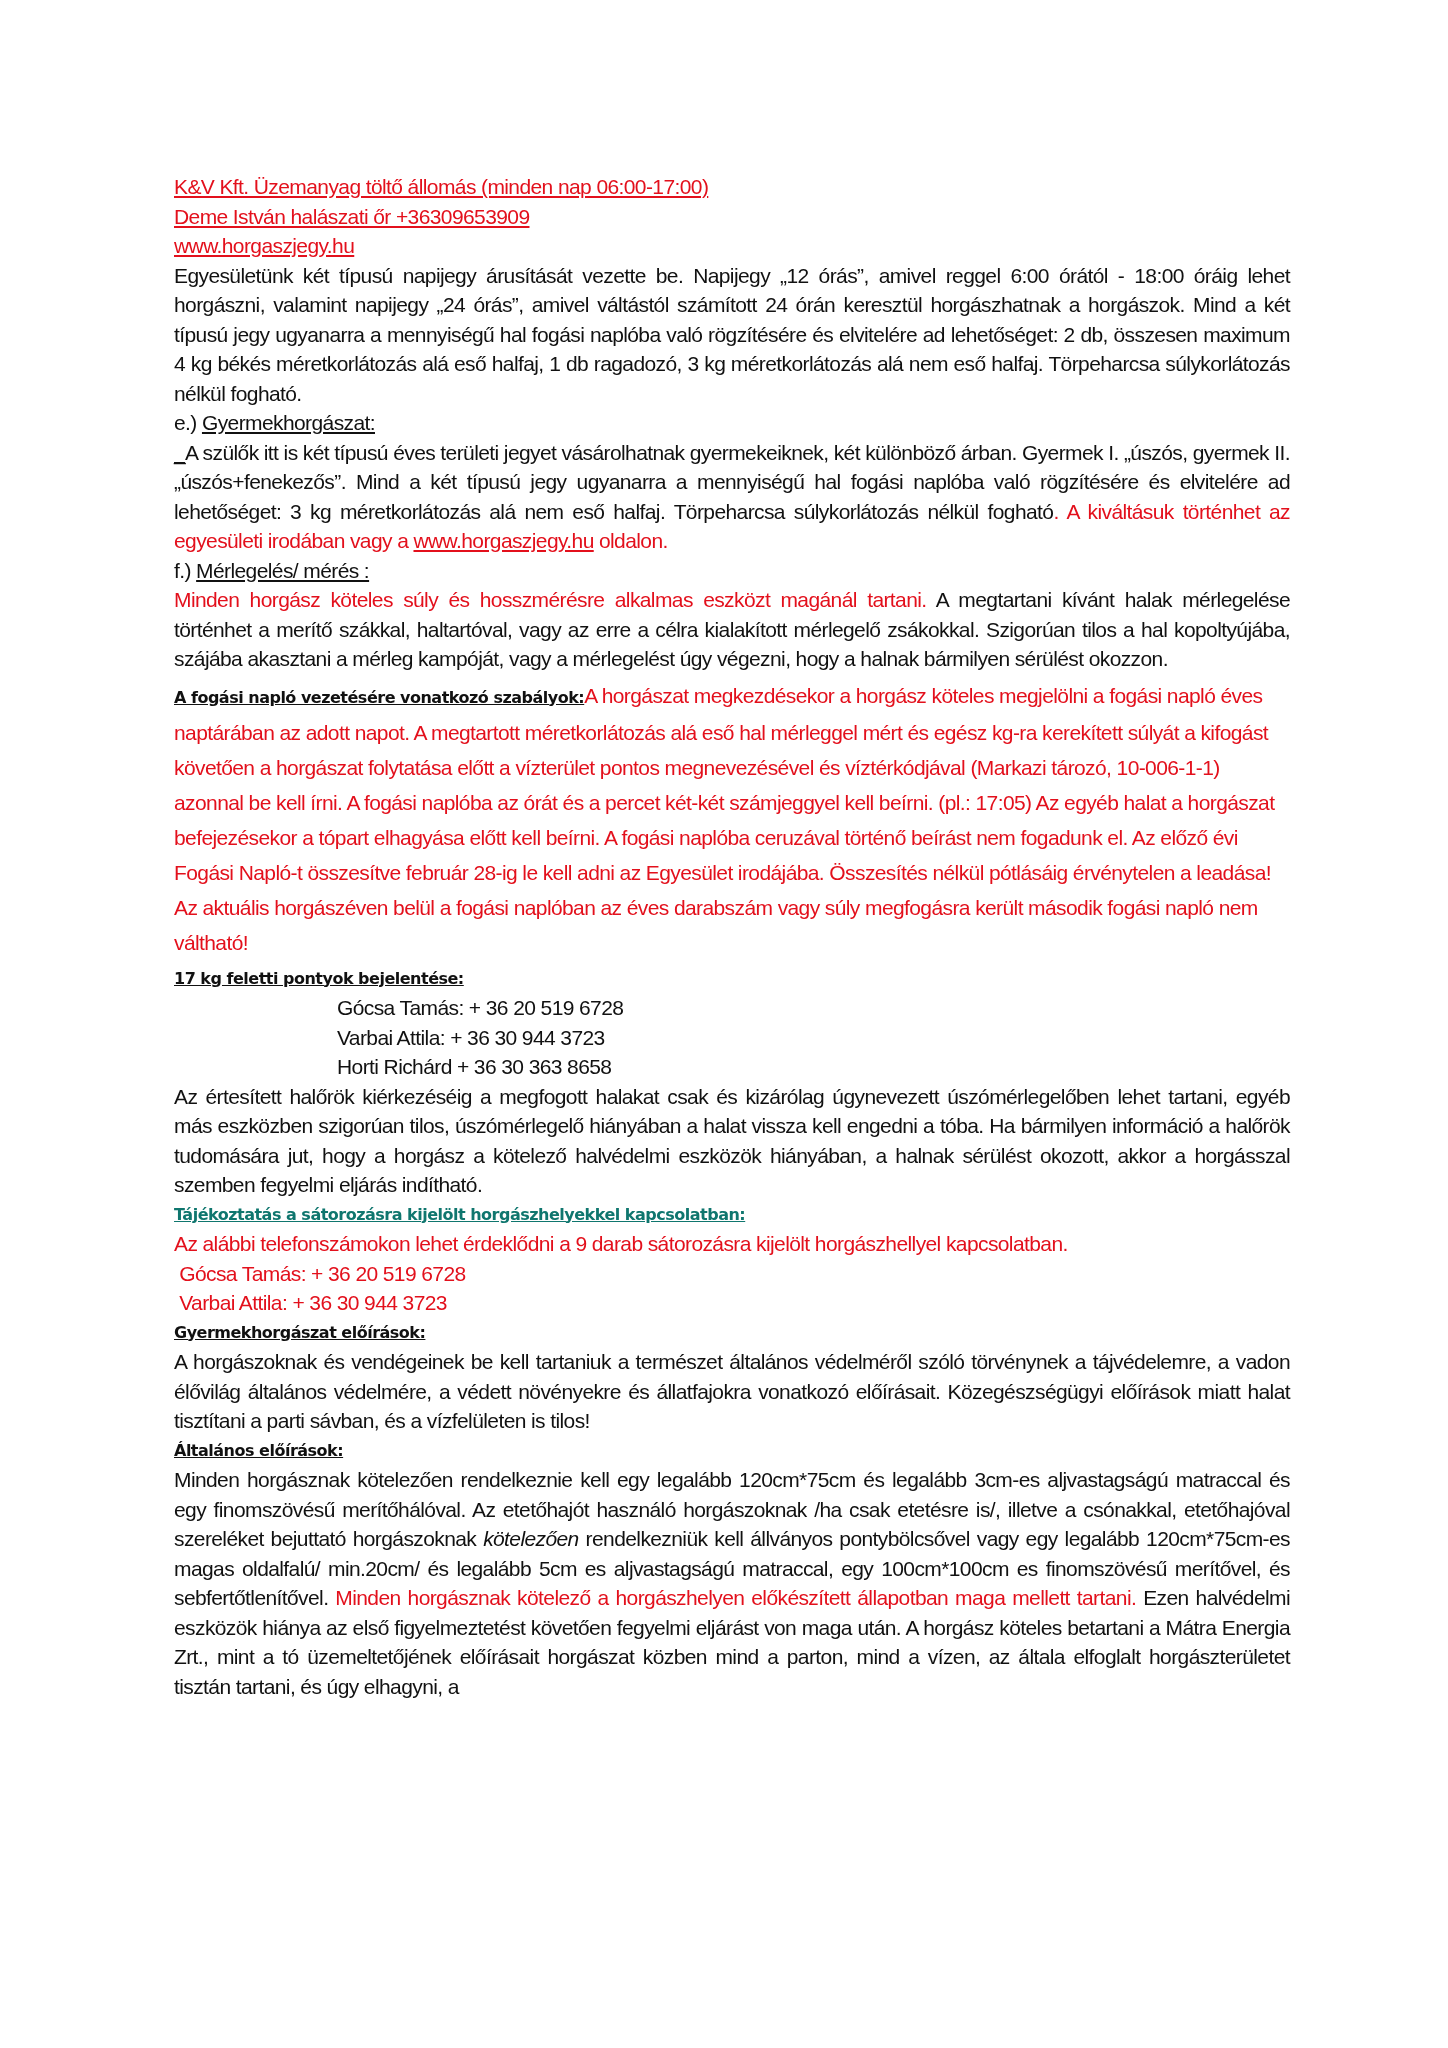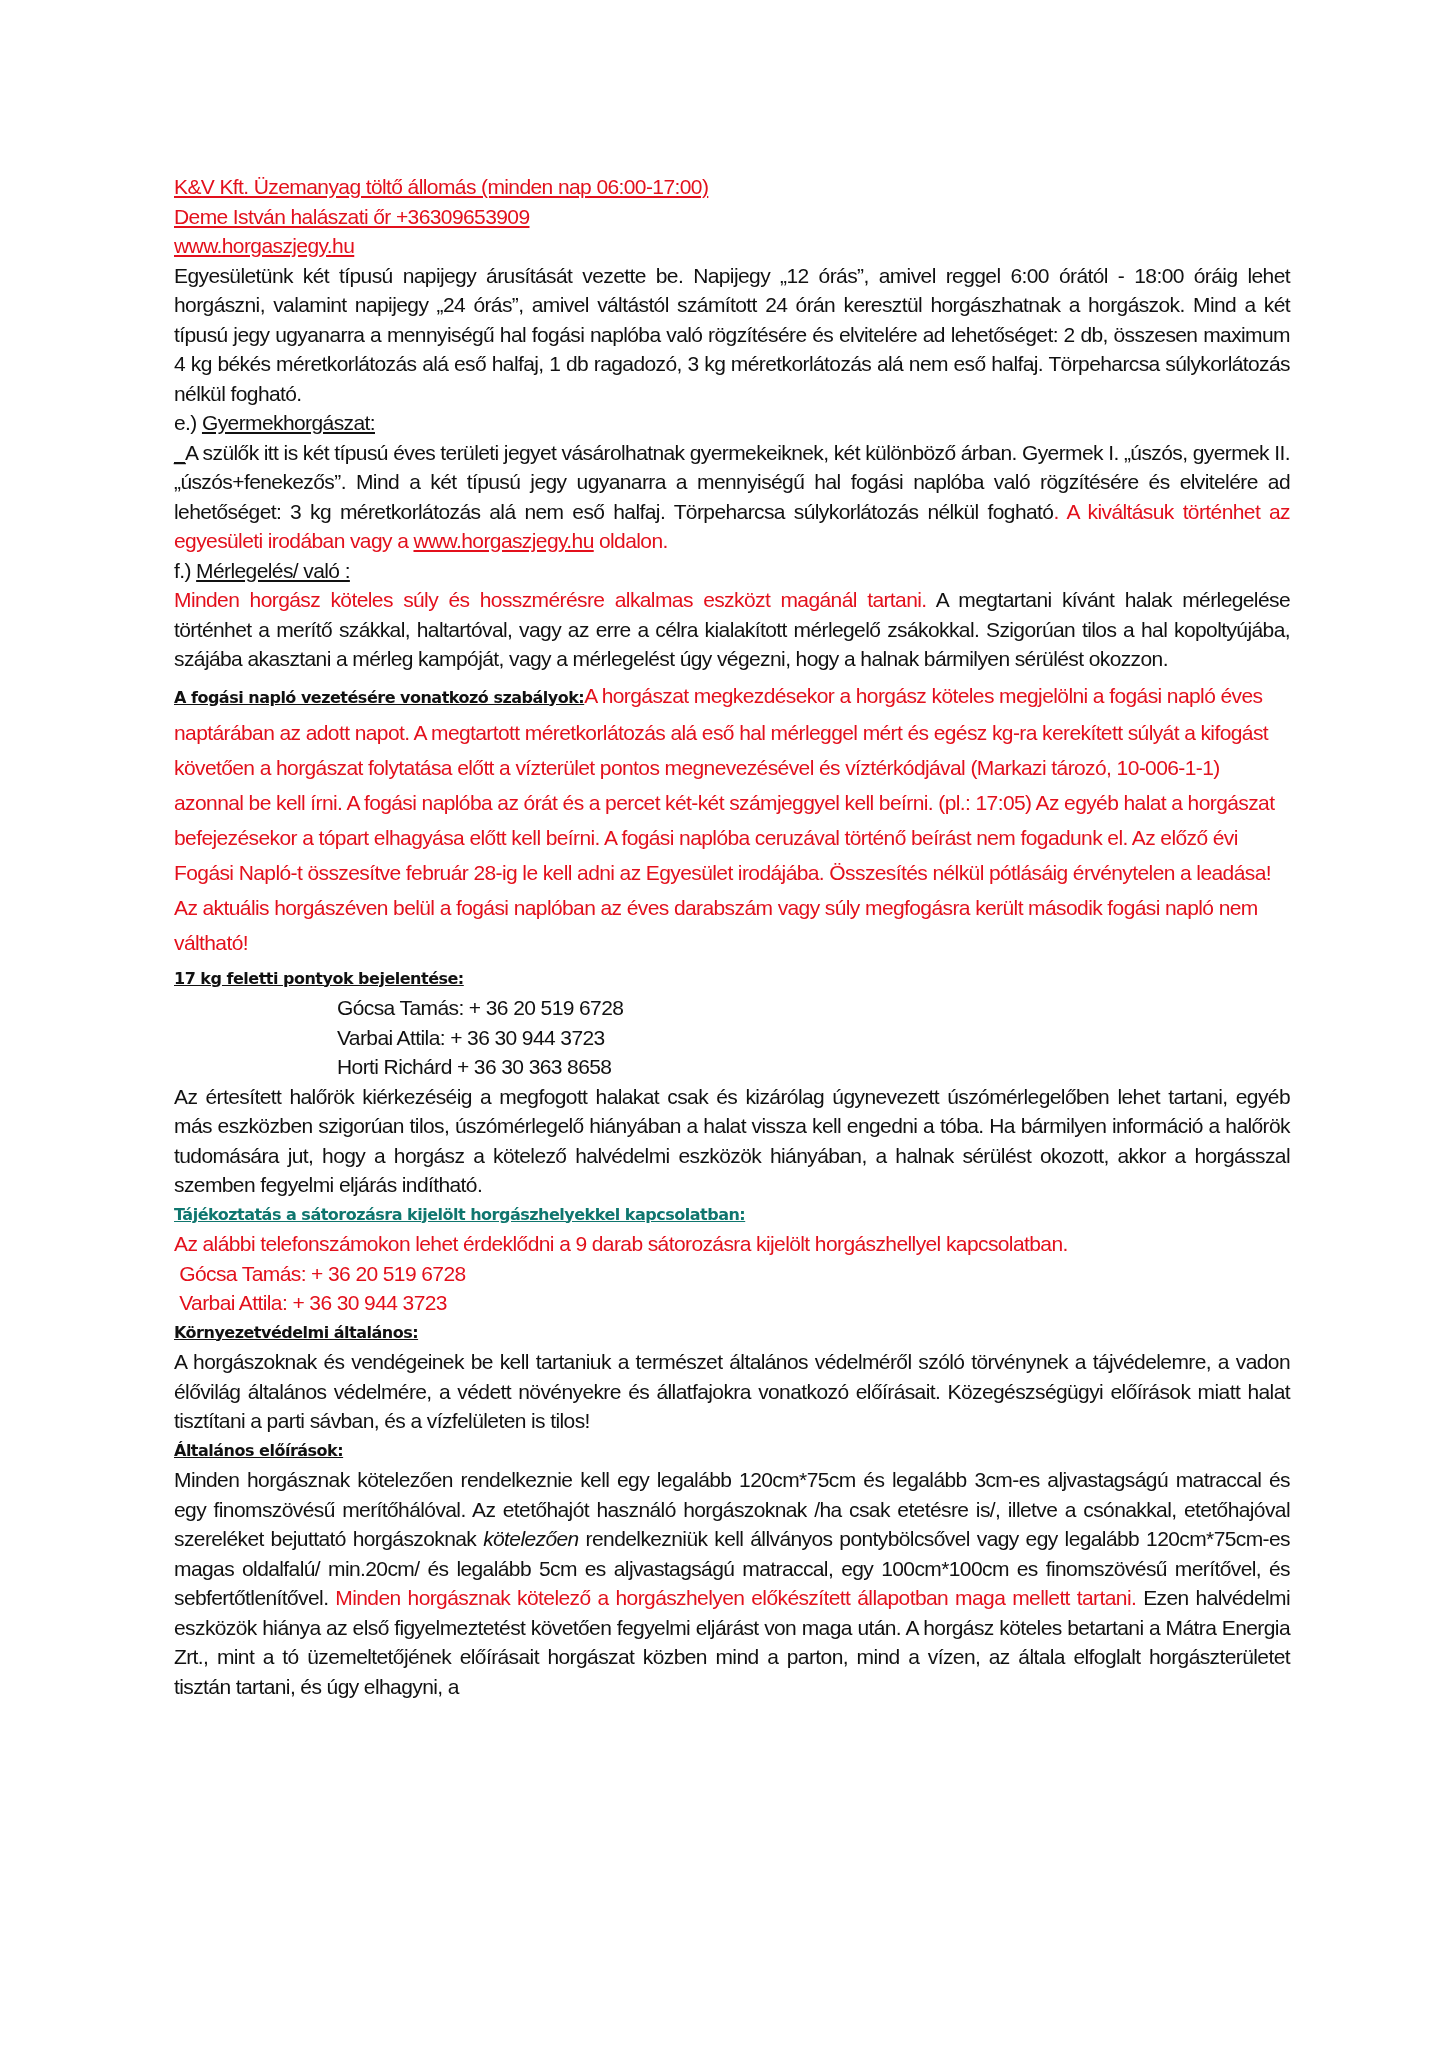--- a/index.html
+++ b/index.html
@@ -37,21 +37,21 @@
 
   <div>
     <div>
       <span>e.) </span><span class="u">Gyermekhorgászat:</span>
     </div>
     <p class="p j"><span class="u">_</span><span>A szülők itt is két típusú éves területi jegyet vásárolhatnak gyermekeiknek, két különböző árban. Gyermek I. „úszós, gyermek II. „úszós+fenekezős”. Mind a két típusú jegy ugyanarra a mennyiségű hal fogási naplóba való rögzítésére és elvitelére ad lehetőséget: 3 kg méretkorlátozás alá nem eső halfaj. Törpeharcsa súlykorlátozás nélkül fogható</span><span class="red">. A kiváltásuk történhet az egyesületi irodában vagy a </span><a class="red u">www.horgaszjegy.hu</a><span class="red"> oldalon.</span></p>
   </div>
 
   <div>
     <div>
-      <span>f.) </span><span class="u">Mérlegelés/ való :</span>
+      <span>f.) </span><span class="u">Mérlegelés/ mérés :</span>
     </div>
     <p class="p j"><span class="red">Minden horgász köteles súly és hosszmérésre alkalmas eszközt magánál tartani.</span><span> A megtartani kívánt halak mérlegelése történhet a merítő szákkal, haltartóval, vagy az erre a célra kialakított mérlegelő zsákokkal. Szigorúan tilos a hal kopoltyújába, szájába akasztani a mérleg kampóját, vagy a mérlegelést úgy végezni, hogy a halnak bármilyen sérülést okozzon.</span></p>
   </div>
 
   <p class="fn red" style="margin-top:4px;"><span class="hdr" style="color:#111;">A fogási napló vezetésére vonatkozó szabályok:</span><span>A horgászat megkezdésekor a horgász köteles megjelölni a fogási napló éves naptárában az adott napot. A megtartott méretkorlátozás alá eső hal mérleggel mért és egész kg-ra kerekített súlyát a kifogást követően a horgászat folytatása előtt a vízterület pontos megnevezésével és víztérkódjával (Markazi tározó, 10-006-1-1) azonnal be kell írni. A fogási naplóba az órát és a percet két-két számjeggyel kell beírni. (pl.: 17:05) Az egyéb halat a horgászat befejezésekor a tópart elhagyása előtt kell beírni. A fogási naplóba ceruzával történő beírást nem fogadunk el. Az előző évi Fogási Napló-t összesítve február 28-ig le kell adni az Egyesület irodájába. Összesítés nélkül pótlásáig érvénytelen a leadása! Az aktuális horgászéven belül  a fogási naplóban az éves darabszám vagy súly megfogásra került második fogási napló nem váltható!</span></p>
 
   <div style="margin-top:4px;">
     <div class="hdr">17 kg feletti pontyok bejelentése:</div>
     <div class="indent">
       <div>Gócsa Tamás: + 36 20 519 6728</div>
@@ -62,21 +62,21 @@
   </div>
 
   <div>
     <div class="hdr" style="color:#0f766e;">Tájékoztatás a sátorozásra kijelölt horgászhelyekkel kapcsolatban:</div>
     <div class="red">Az alábbi telefonszámokon lehet érdeklődni a 9 darab sátorozásra kijelölt horgászhellyel kapcsolatban.</div>
     <div class="red" style="white-space:pre;"> Gócsa Tamás: + 36 20 519 6728</div>
     <div class="red" style="white-space:pre;"> Varbai Attila: + 36 30 944 3723</div>
   </div>
 
   <div>
-    <div class="hdr">Környezetvédelmi általános:</div>
+    <div class="hdr">Gyermekhorgászat előírások:</div>
     <p class="p j">A horgászoknak és vendégeinek be kell tartaniuk a természet általános védelméről szóló törvénynek a tájvédelemre, a vadon élővilág általános védelmére, a védett növényekre és állatfajokra vonatkozó előírásait. Közegészségügyi előírások miatt halat tisztítani a parti sávban, és a vízfelületen is tilos!</p>
   </div>
 
   <div>
     <div class="hdr">Általános előírások:</div>
     <p class="p j"><span>Minden horgásznak kötelezően rendelkeznie kell egy legalább 120cm*75cm és legalább 3cm-es aljvastagságú matraccal és egy finomszövésű merítőhálóval. Az etetőhajót használó horgászoknak /ha csak etetésre is/, illetve a csónakkal, etetőhajóval szereléket bejuttató horgászoknak </span><span class="it">kötelezően</span><span> rendelkezniük kell állványos pontybölcsővel vagy egy legalább 120cm*75cm-es magas oldalfalú/ min.20cm/ és legalább 5cm es aljvastagságú matraccal, egy 100cm*100cm es finomszövésű merítővel, és sebfertőtlenítővel. </span><span class="red">Minden horgásznak kötelező a horgászhelyen előkészített állapotban maga mellett tartani.</span><span> Ezen halvédelmi eszközök hiánya az első figyelmeztetést követően fegyelmi eljárást von maga után. A horgász köteles betartani a Mátra Energia Zrt., mint a tó üzemeltetőjének előírásait horgászat közben mind a parton, mind a vízen, az általa elfoglalt horgászterületet tisztán tartani, és úgy elhagyni, a</span></p>
   </div>
 
 </div>
 

